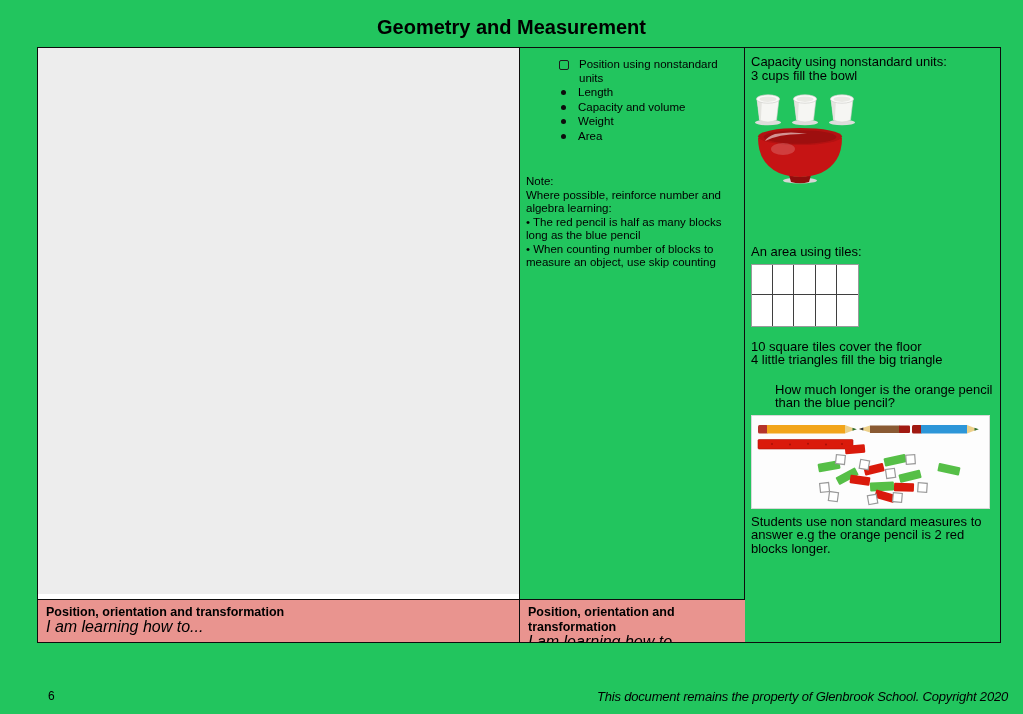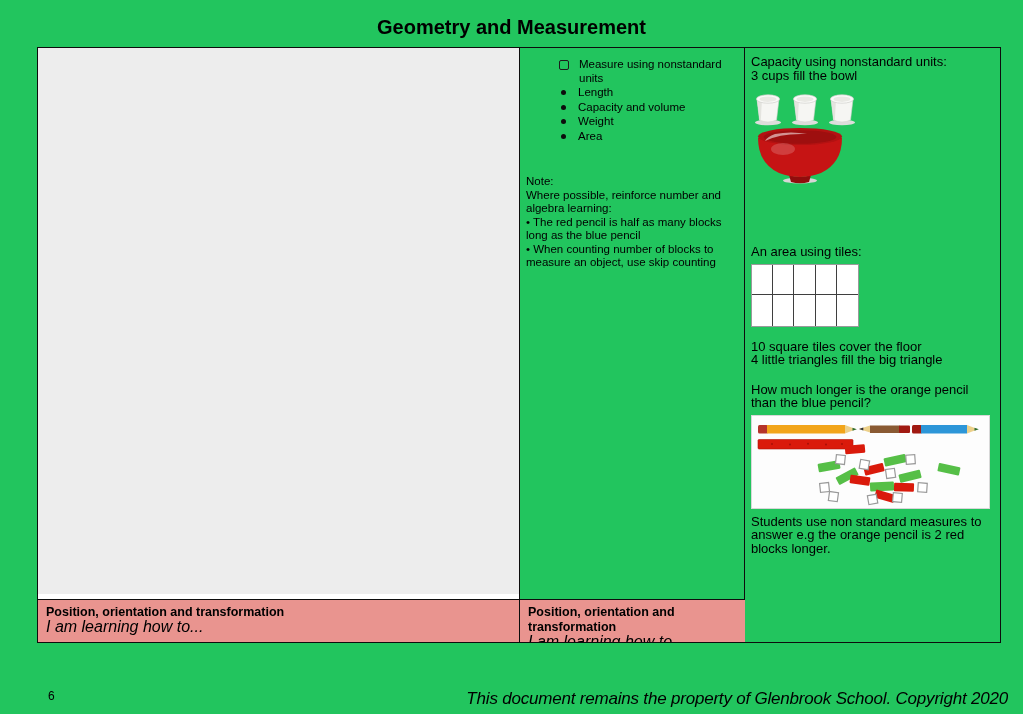--- a/index.html
+++ b/index.html
@@ -24,46 +24,46 @@
   .txt{margin:0;}
   .cups{display:block;margin:9px 0 0 1px;}
   .bowl{display:block;margin:-2px 0 0 4px;}
   .area-h{margin-top:60px;}
   .tiles{margin-top:5px;width:106px;height:61px;border:1px solid #9a9a9a;box-sizing:content-box;
          display:grid;grid-template-columns:repeat(5,1fr);grid-template-rows:repeat(2,1fr);background:#fff;}
   .tile{border-right:1px solid #3f3f3f;border-bottom:1px solid #3f3f3f;}
   .tile:nth-child(5n){border-right:none;}
   .tile:nth-child(n+6){border-bottom:none;}
   .tiles-cap{margin-top:13px;}
-  .pencil-q{margin-top:16px;}
+  .pencil-q{margin-top:16px;margin-left:24px;}
   .pencil-frame{margin-top:5px;width:237px;height:92px;border:1px solid #d8d8d8;background:#fdfdfd;}
   .pencil-cap{margin-top:6px;}
   .pink{background:var(--pink);border-top:1.2px solid #0d0d0d;padding:5px 4px 0 8px;}
   .pink-left{border-right:1.2px solid #0d0d0d;}
   .ph{font-size:12.5px;font-weight:bold;line-height:15px;}
   .ps{font-size:16px;font-style:italic;line-height:14px;}
   .pagenum{position:absolute;left:48px;top:689px;font-size:12px;}
-  .copyright{position:absolute;right:15px;top:689px;font-size:17px;font-style:italic;
+  .copyright{position:absolute;right:15px;top:689px;font-size:13px;font-style:italic;
              letter-spacing:-0.2px;}
 </style>
 </head>
 <body>
 
 <div class="page">
 
   <h1 class="title">Geometry and Measurement</h1>
 
   <div class="tbl">
 
     <div class="cell cell-left"></div>
 
     <div class="cell cell-mid">
       <div class="check-row">
         <span class="check-box"></span>
-        <span class="li-text">Measure using nonstandard units</span>
+        <span class="li-text">Position using nonstandard units</span>
       </div>
       <div class="bullet-row">
         <span class="dot"></span>
         <span class="li-text">Length</span>
       </div>
       <div class="bullet-row">
         <span class="dot"></span>
         <span class="li-text">Capacity and volume</span>
       </div>
       <div class="bullet-row">

